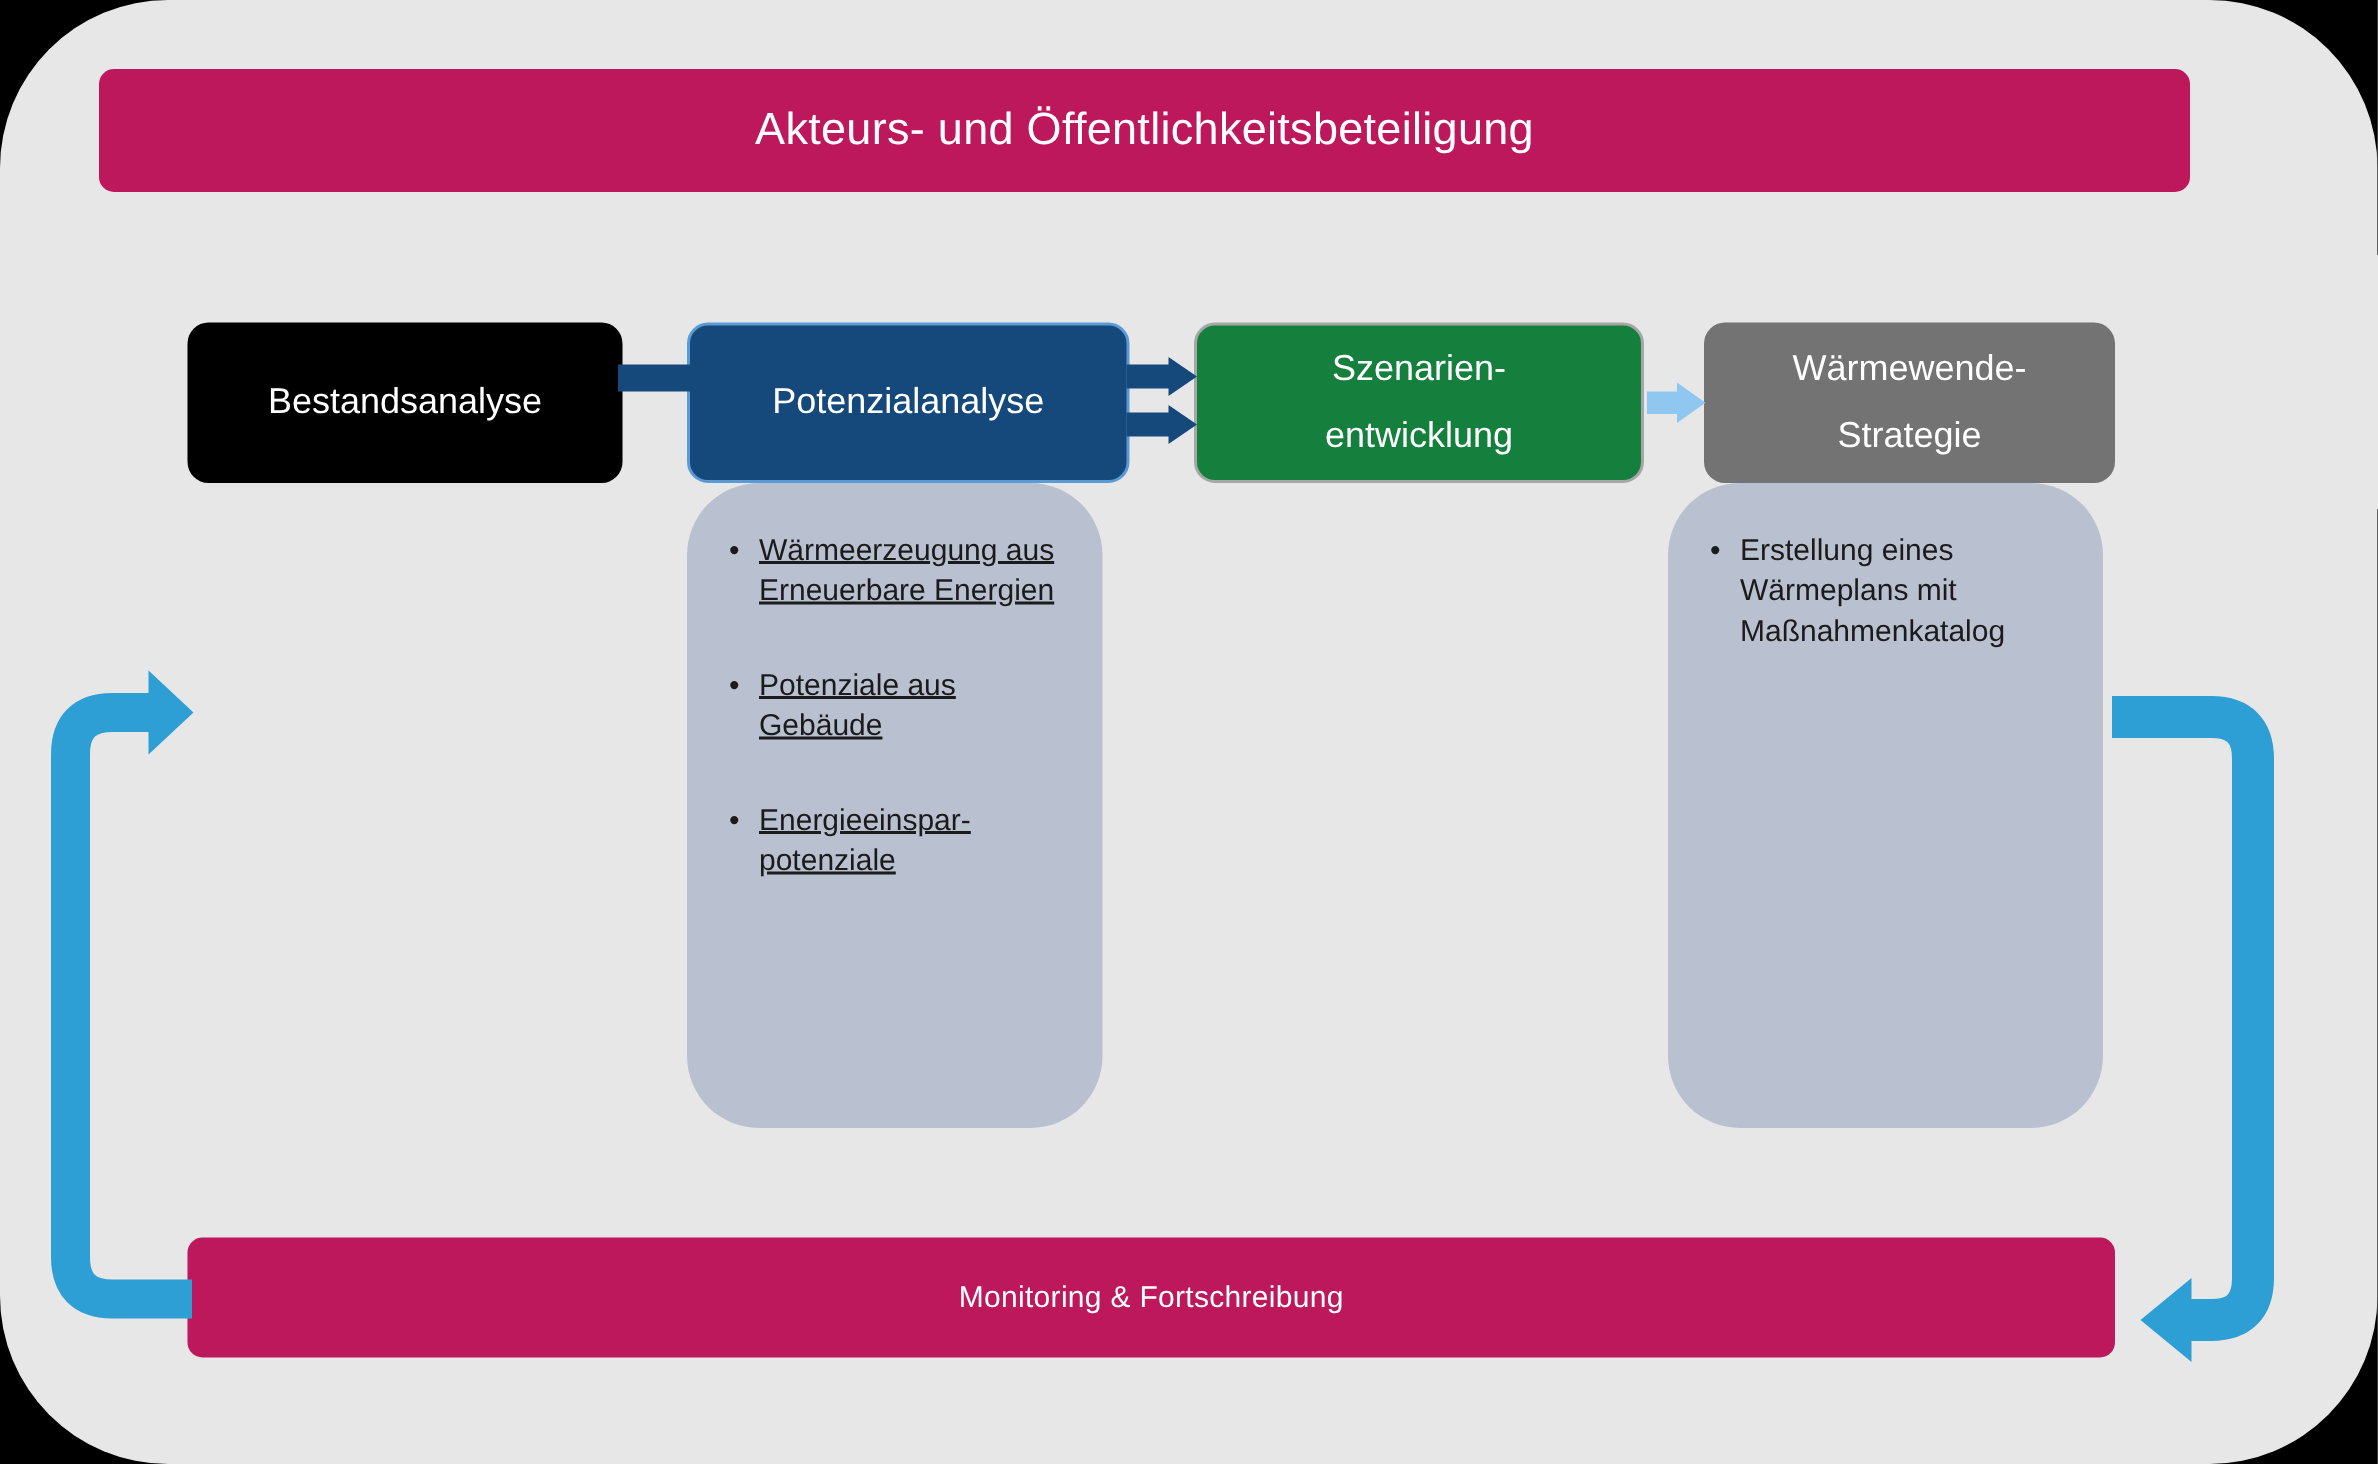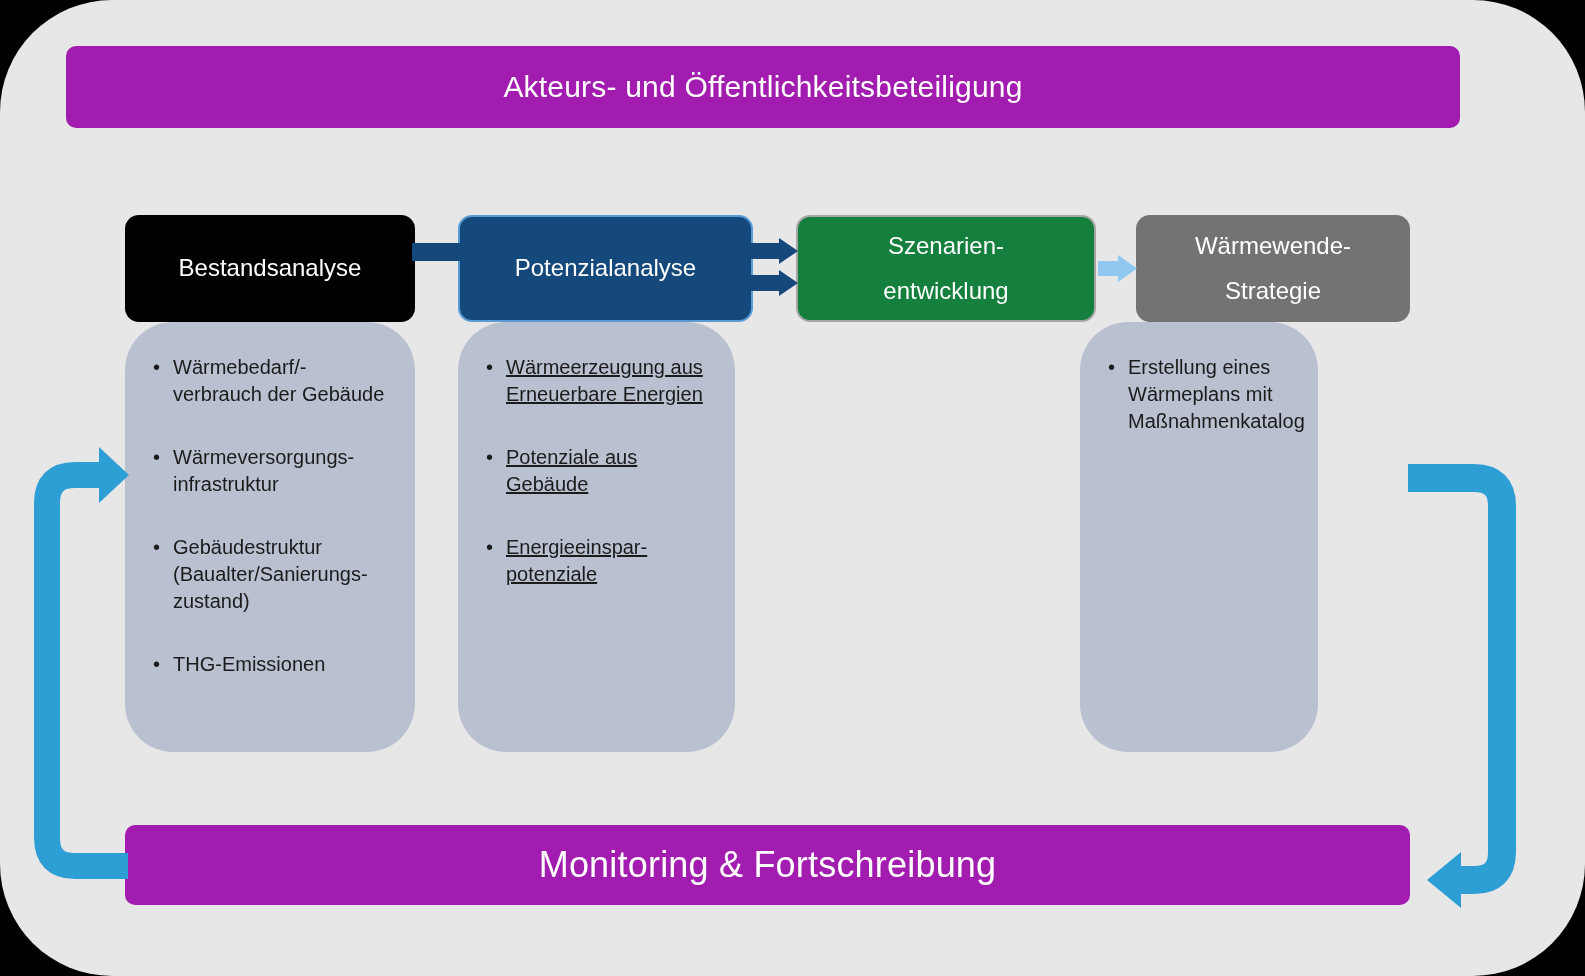--- a/index.html
+++ b/index.html
@@ -8,28 +8,28 @@
     font-family: "Liberation Sans", sans-serif;
   }
   .canvas {
     position: absolute; inset: 0;
     background: #E8E7E7;
     border-radius: 112px;
     overflow: hidden;
   }
   .banner {
     position: absolute;
-    background: #a21caf;
+    background: #be185d;
     border-radius: 10px;
     color: #fff;
     display: flex; align-items: center; justify-content: center;
     font-size: 30px; letter-spacing: 0.2px;
   }
   .banner.top { left: 66px; top: 46px; width: 1394px; height: 82px; }
-  .banner.bottom { left: 125px; top: 825px; width: 1285px; height: 80px; font-size: 36px; }
+  .banner.bottom { left: 125px; top: 825px; width: 1285px; height: 80px; font-size: 20px; }
 
   .col-header {
     position: absolute; top: 215px; height: 107px;
     border-radius: 14px;
     color: #fff; font-size: 24px;
     display: flex; flex-direction: column; align-items: center; justify-content: center;
     text-align: center; line-height: 1.2; gap: 16px;
     box-sizing: border-box;
   }
   .hdr-1 { left: 125px; width: 290px; background: #000000; }
@@ -41,21 +41,21 @@
     position: absolute; top: 322px; height: 430px;
     background: #B9C1D0;
     border-radius: 48px;
     box-sizing: border-box;
     padding: 32px 24px 20px 26px;
     color: #1b1b1b;
   }
   .body-1 { left: 125px; width: 290px; }
   .body-2 { left: 458px; width: 277px; text-decoration: underline; }
   .body-3 { left: 796px; width: 300px; padding-right: 40px; }
-  .body-4 { left: 1080px; width: 238px; }
+  .body-4 { left: 1112px; width: 290px; }
 
   ul.bullets { list-style: none; margin: 0; padding: 0; }
   ul.bullets li {
     position: relative;
     padding-left: 22px;
     font-size: 20px;
     line-height: 1.35;
     margin-bottom: 36px;
   }
   ul.bullets li::before {
@@ -83,28 +83,20 @@
   </div>
   <div class="col-header hdr-3">
     <span>Szenarien-</span>
     <span>entwicklung</span>
   </div>
   <div class="col-header hdr-4">
     <span>Wärmewende-</span>
     <span>Strategie</span>
   </div>
 
-  <div class="col-body body-1">
-    <ul class="bullets">
-      <li>Wärmebedarf/- verbrauch der Gebäude</li>
-      <li>Wärmeversorgungs- infrastruktur</li>
-      <li>Gebäudestruktur (Baualter/Sanierungs- zustand)</li>
-      <li>THG-Emissionen</li>
-    </ul>
-  </div>
   <div class="col-body body-2">
     <ul class="bullets">
       <li>Wärmeerzeugung aus Erneuerbare Energien</li>
       <li>Potenziale aus Gebäude</li>
       <li>Energieeinspar- potenziale</li>
     </ul>
   </div>
   <div class="col-body body-4">
     <ul class="bullets">
       <li>Erstellung eines Wärmeplans mit Maßnahmenkatalog</li>

